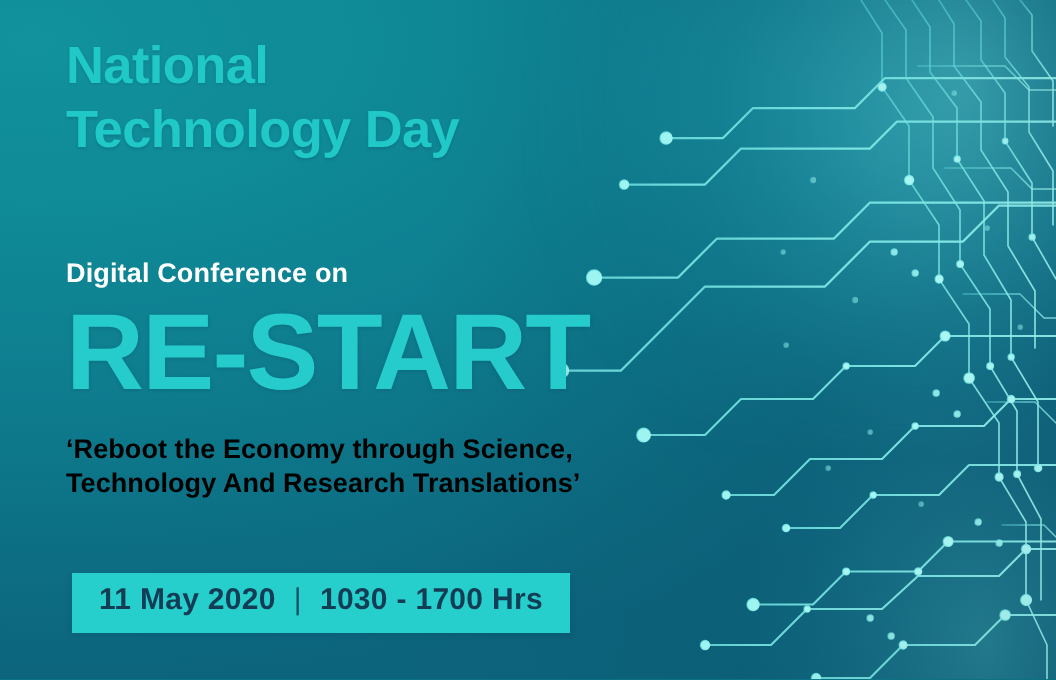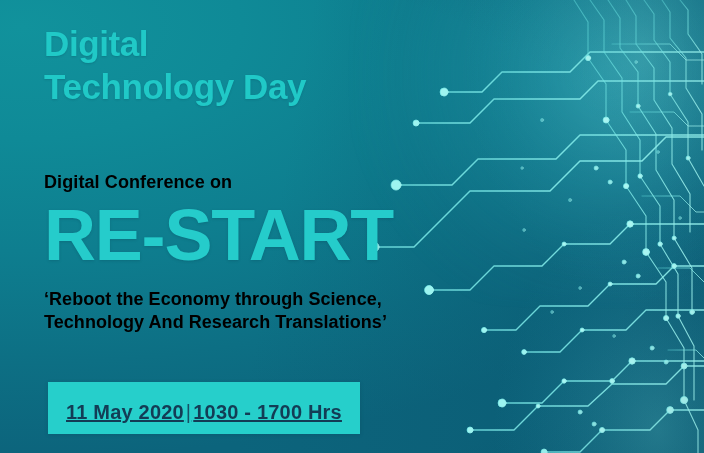--- a/index.html
+++ b/index.html
@@ -73,21 +73,21 @@
     line-height: 43px;
     letter-spacing: -0.4px;
     white-space: pre-line;
     text-shadow: 0 1px 2px rgba(4,50,66,0.18);
   }
 
   .kicker {
     position: absolute;
     top: 172px;
     left: 0;
-    color: #000000;
+    color: #ffffff;
     font-size: 18px;
     font-weight: bold;
     letter-spacing: 0.1px;
   }
 
   .headline {
     position: absolute;
     top: 203px;
     left: 0;
     color: #25cccb;
@@ -109,28 +109,28 @@
     letter-spacing: 0.05px;
     white-space: pre-line;
   }
 
   .badge {
     position: absolute;
     top: 382px;
     left: 4px;
     display: inline-flex;
     align-items: center;
+    gap: 10px;
     background: #26cfcb;
     color: #133c55;
-    padding: 19px 18px 10px 18px;
+    padding: 7px 18px 10px 18px;
     font-size: 20px;
     font-weight: bold;
     letter-spacing: 0.2px;
     box-shadow: 0 1px 4px rgba(4,50,66,0.18);
-    text-decoration: underline;
   }
   .badge .sep {
     font-weight: normal;
     opacity: 0.85;
     padding: 0 2px;
   }
 </style>
 </head>
 <body>
 
@@ -288,21 +288,21 @@
           <circle cx="306" cy="218" r="1.4"></circle>
         </g>
       </g>
     </svg>
   </div>
 
   <div class="bg-vignette"></div>
 
   <div class="content">
 
-    <div class="title">Digital
+    <div class="title">National
 Technology Day</div>
 
     <div class="kicker">Digital Conference on</div>
 
     <div class="headline">RE-START</div>
 
     <div class="tagline">‘Reboot the Economy through Science,
 Technology And Research Translations’</div>
 
     <div class="badge">

